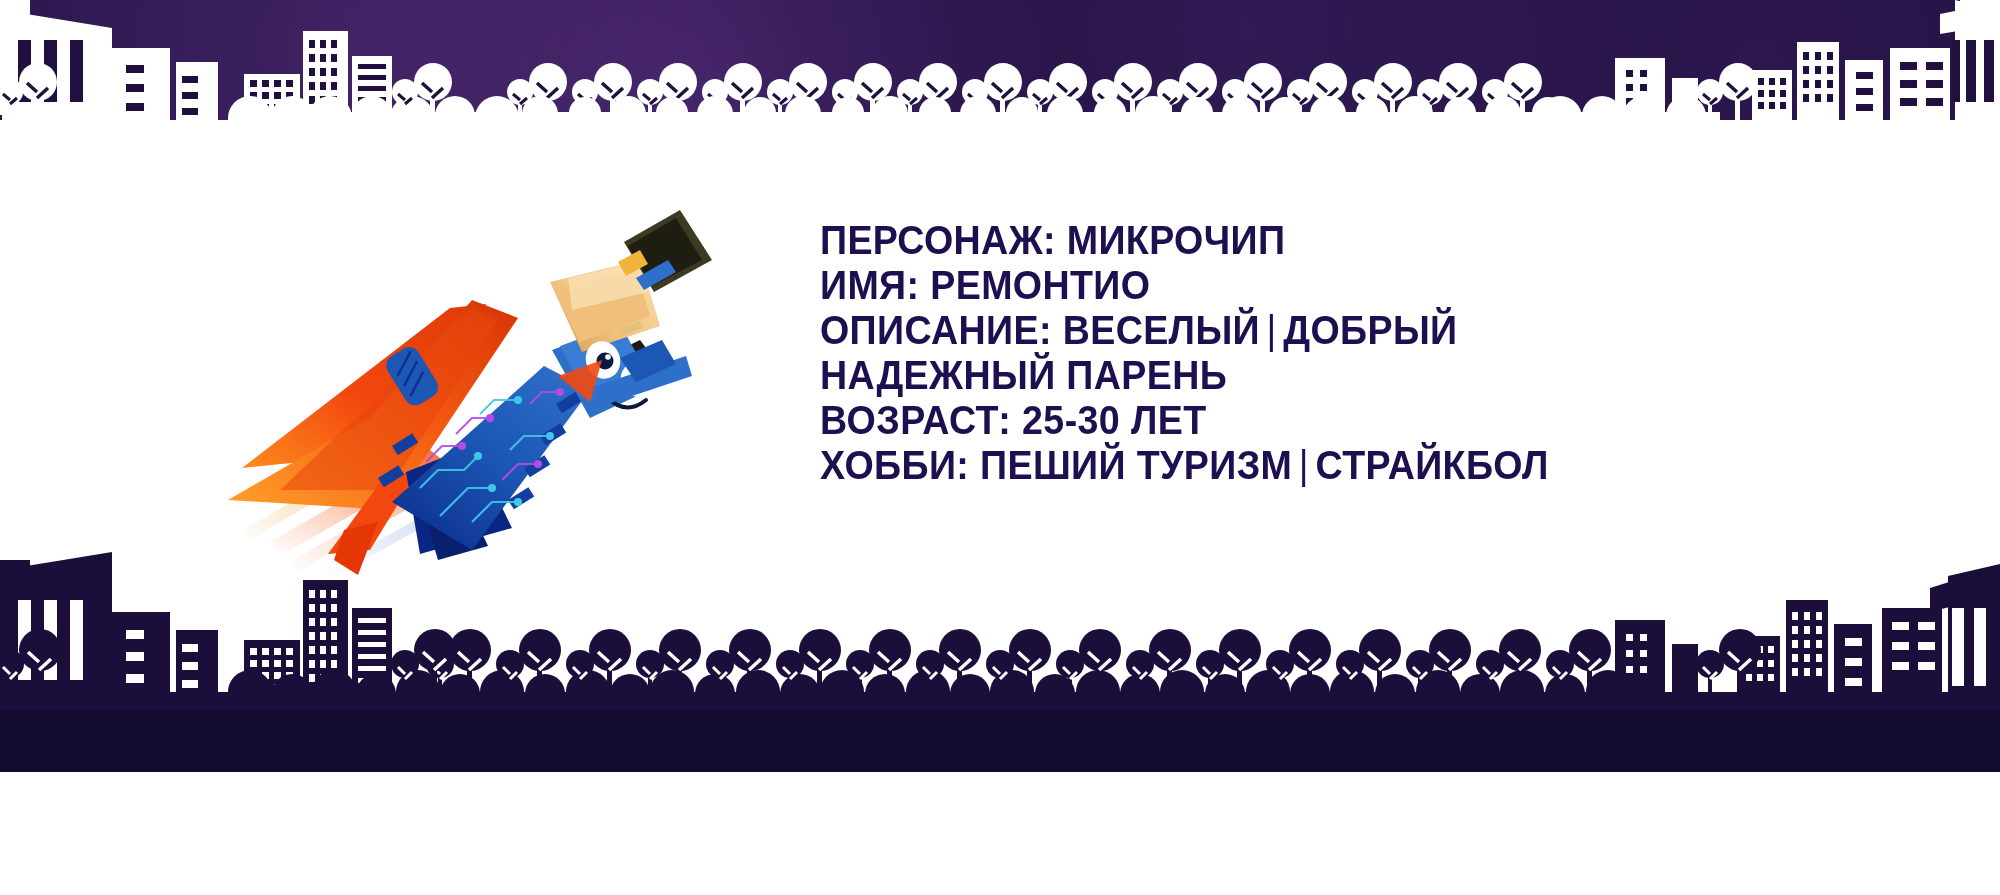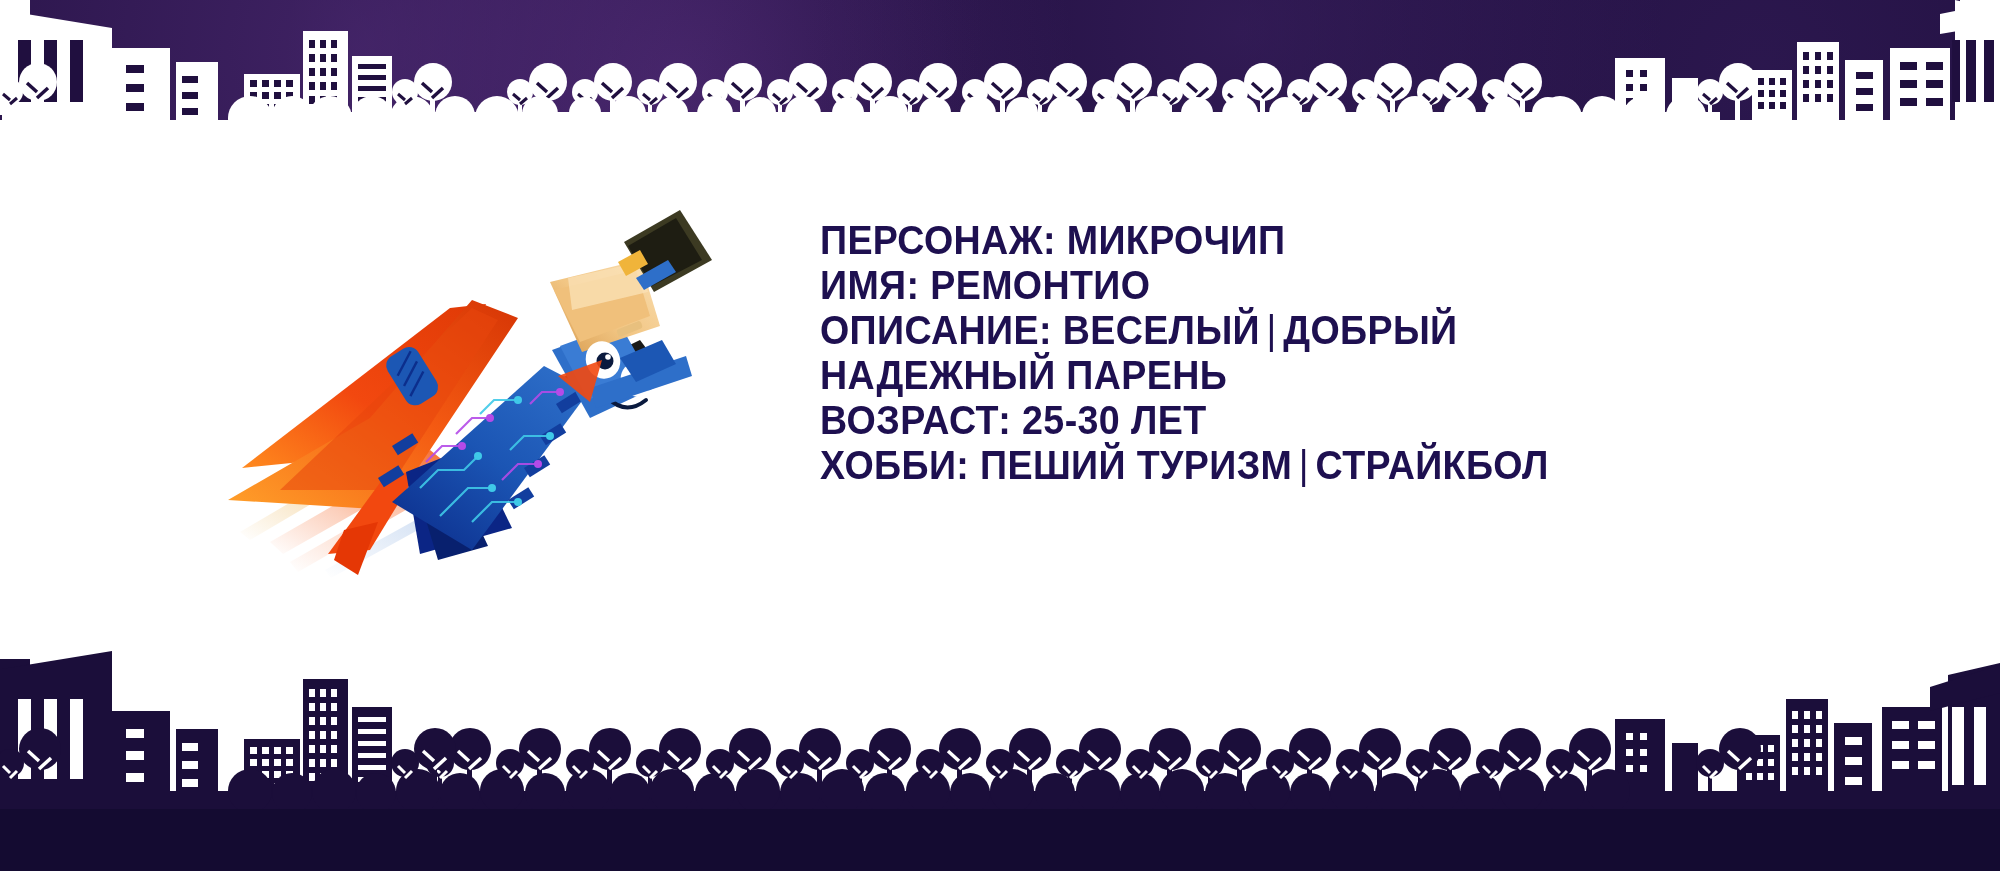--- a/index.html
+++ b/index.html
@@ -1,20 +1,20 @@
 <!DOCTYPE html>
 <html><head>
 <meta charset="utf-8">
 <style>
   * { margin:0; padding:0; box-sizing:border-box; }
   html,body { width:2000px; height:895px; overflow:hidden; background:#ffffff;
               font-family:"Liberation Sans", sans-serif; }
 
   #banner {
-    position:relative; width:2000px; height:871px; background:#ffffff;
+    position:relative; width:2000px; height:772px; background:#ffffff;
     overflow:hidden;
   }
 
   
   #top-band {
     position:absolute; top:0; left:0; width:2000px; height:120px;
     background:#200F3F;
     background-image:
       radial-gradient(circle at 18% 40%, rgba(90,50,130,.55) 0%, rgba(90,50,130,0) 38%),
       radial-gradient(circle at 34% 70%, rgba(110,60,150,.40) 0%, rgba(110,60,150,0) 30%),

